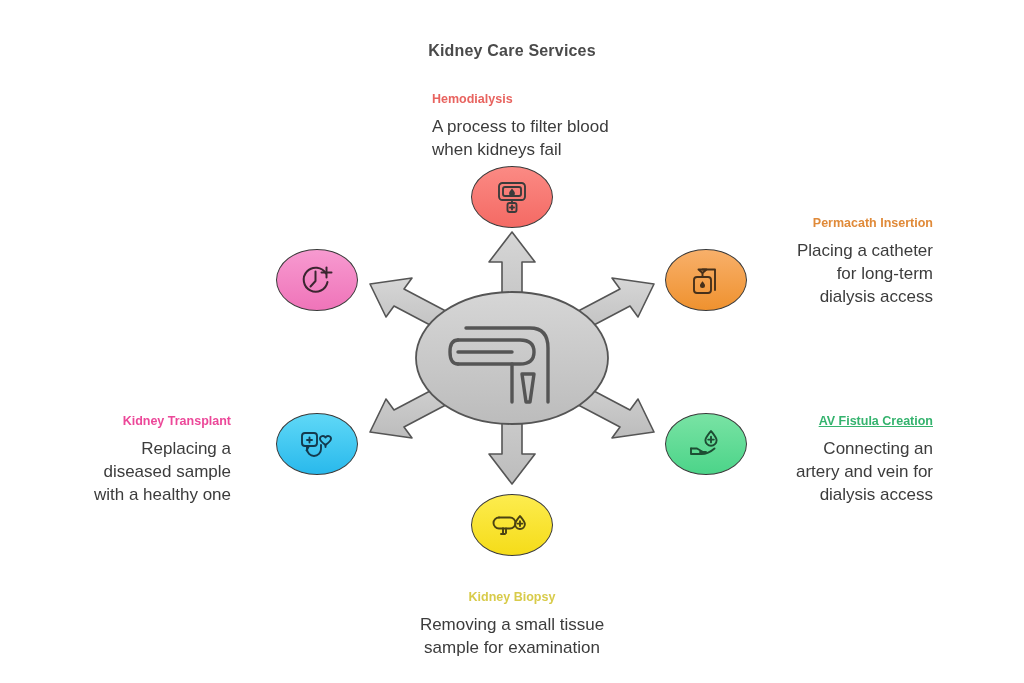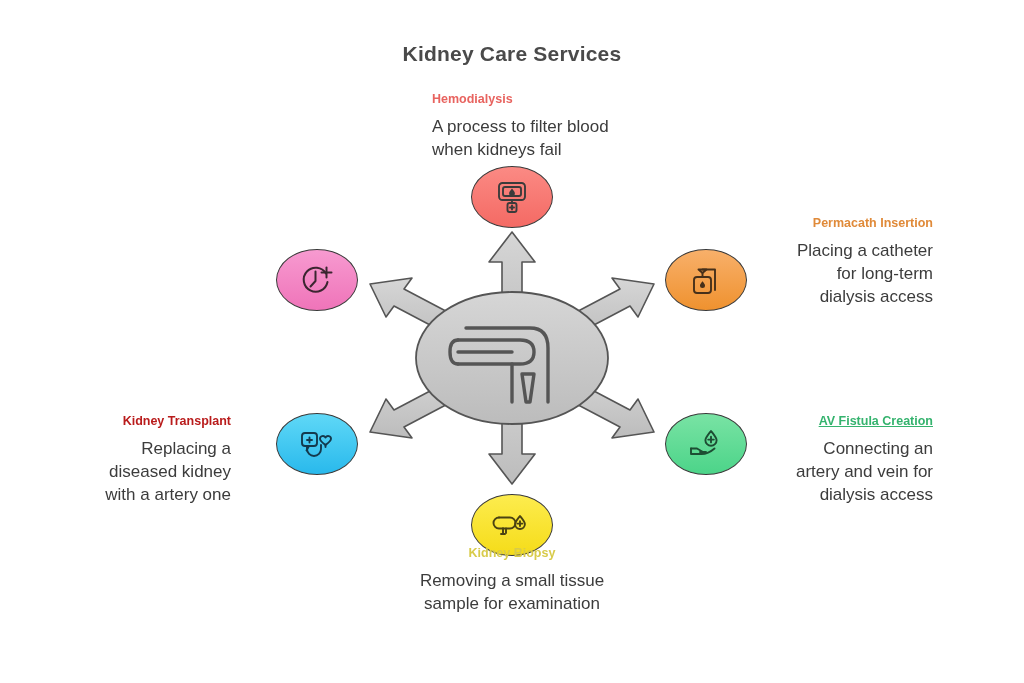--- a/index.html
+++ b/index.html
@@ -22,21 +22,21 @@
     background: #ffffff;
   }
 
   
   .page-title {
     position: absolute;
     left: 0;
     top: 42px;
     width: 1024px;
     text-align: center;
-    font-size: 21px;
+    font-size: 16px;
     font-weight: bold;
     color: #4a4a4a;
     letter-spacing: 0.2px;
   }
 
   
   .hub {
     position: absolute;
     left: 362px;
     top: 228px;
@@ -88,21 +88,21 @@
   .lb-left  { text-align: right;  left: 793px; width: 140px; }
 
   .lb-top {
     left: 432px;
     top: 92px;
     width: 200px;
     text-align: left;
   }
   .lb-bottom {
     left: 412px;
-    top: 546px;
+    top: 590px;
     width: 200px;
     text-align: center;
   }
 
   .lb-tl { top: 216px; }
   .lb-tr { top: 216px; }
   .lb-bl { top: 414px; }
   .lb-br { top: 414px; }
 </style>
 </head>
@@ -226,22 +226,22 @@
     <div class="label-desc">A process to filter blood when kidneys fail</div>
   </div>
 
 
   <div class="label-block lb-left lb-tr">
     <div class="label-title" style="color:#e08a39;">Permacath Insertion</div>
     <div class="label-desc">Placing a catheter for long-term dialysis access</div>
   </div>
 
   <div class="label-block lb-right lb-bl">
-    <div class="label-title" style="color:#b91c1c;">Kidney Transplant</div>
-    <div class="label-desc">Replacing a diseased kidney with a artery one</div>
+    <div class="label-title" style="color:#ec4899;">Kidney Transplant</div>
+    <div class="label-desc">Replacing a diseased sample with a healthy one</div>
   </div>
 
   <div class="label-block lb-left lb-br">
     <div class="label-title" style="color:#35b36e;text-decoration:underline;">AV Fistula Creation</div>
     <div class="label-desc">Connecting an artery and vein for dialysis access</div>
   </div>
 
   <div class="label-block lb-bottom">
     <div class="label-title" style="color:#d8cb4a;">Kidney Biopsy</div>
     <div class="label-desc">Removing a small tissue sample for examination</div>

